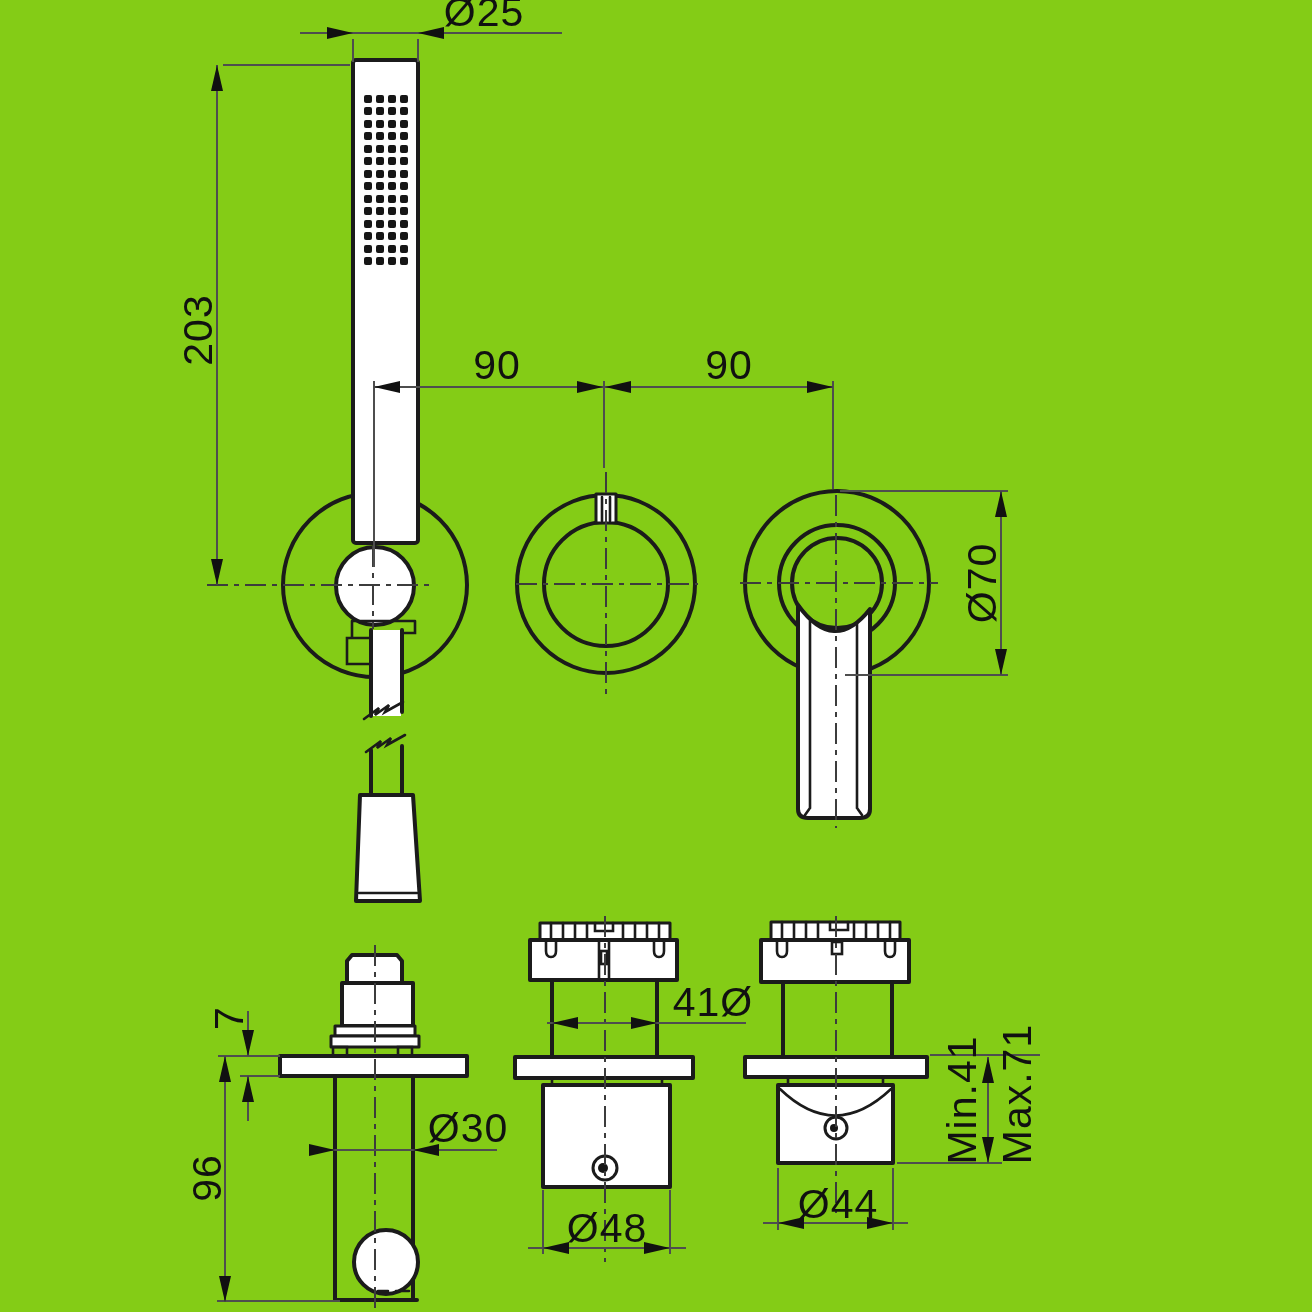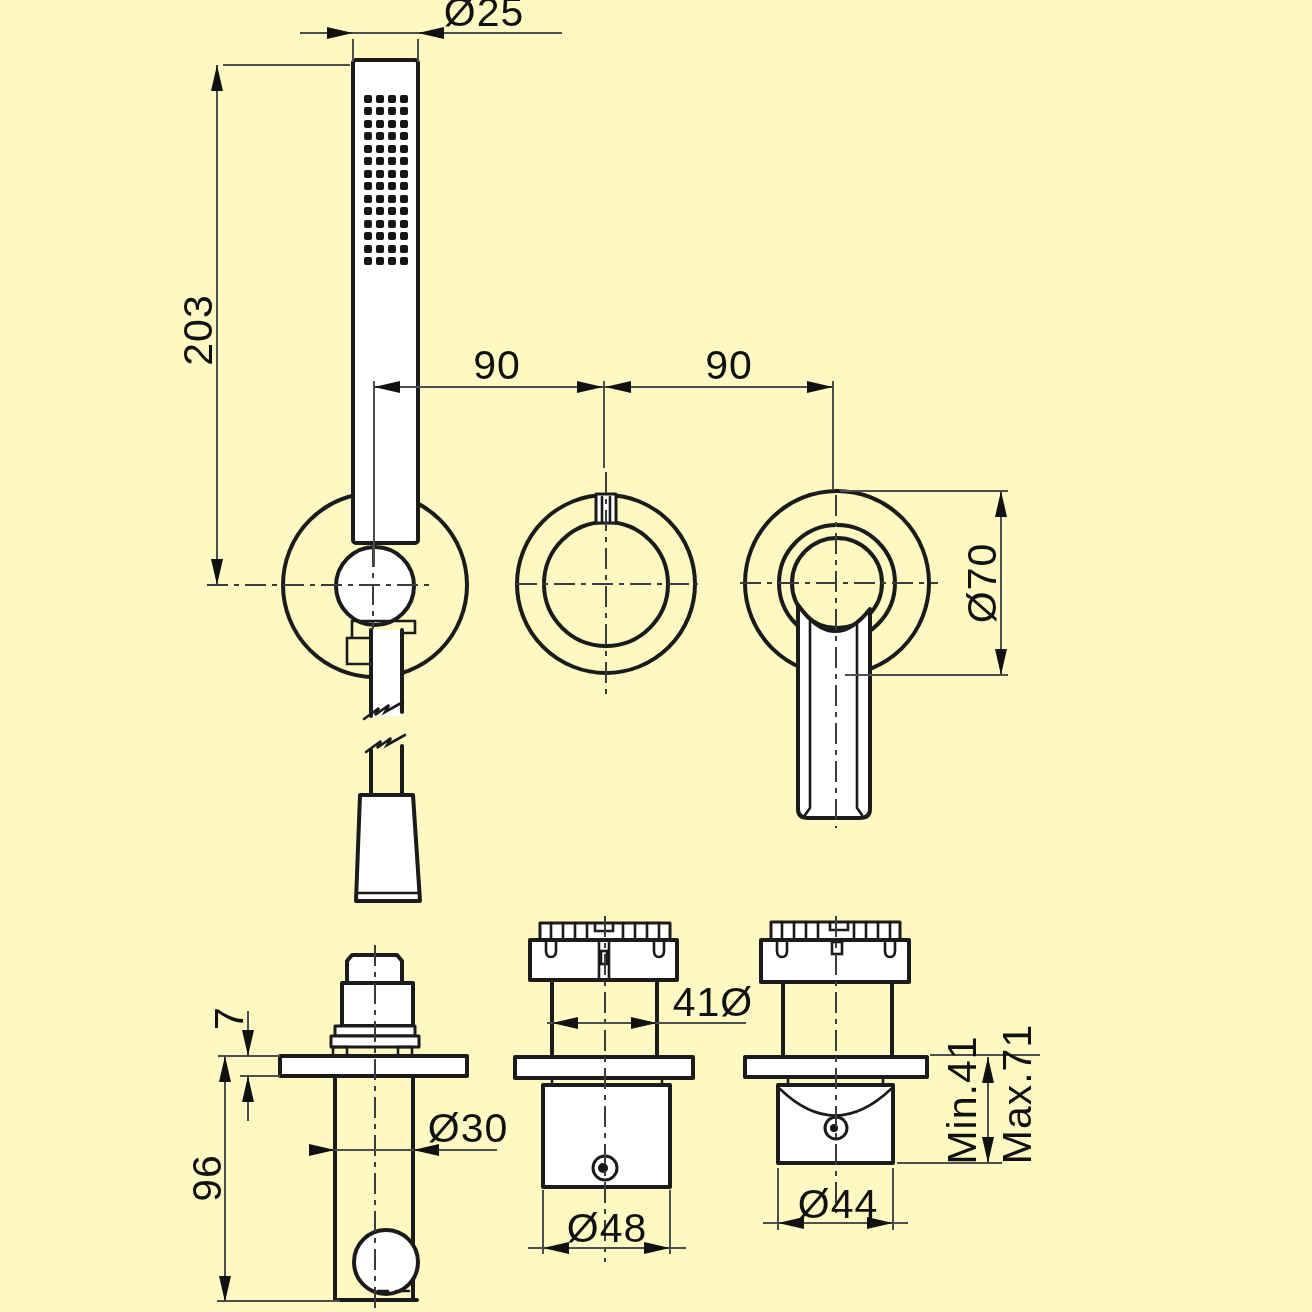--- a/index.html
+++ b/index.html
@@ -3,21 +3,21 @@
 <meta charset="utf-8">
 <style>
   html, body {
     margin: 0;
     padding: 0;
     background: #ffffff;
   }
   .stage {
     width: 1312px;
     height: 1312px;
-    background: #fef9c3;
+    background: #84cc16;
     position: relative;
     overflow: hidden;
   }
   svg { display: block; }
 
   
   .outline {
     fill: none;
     stroke: #1b1b1b;
     stroke-width: 4;

